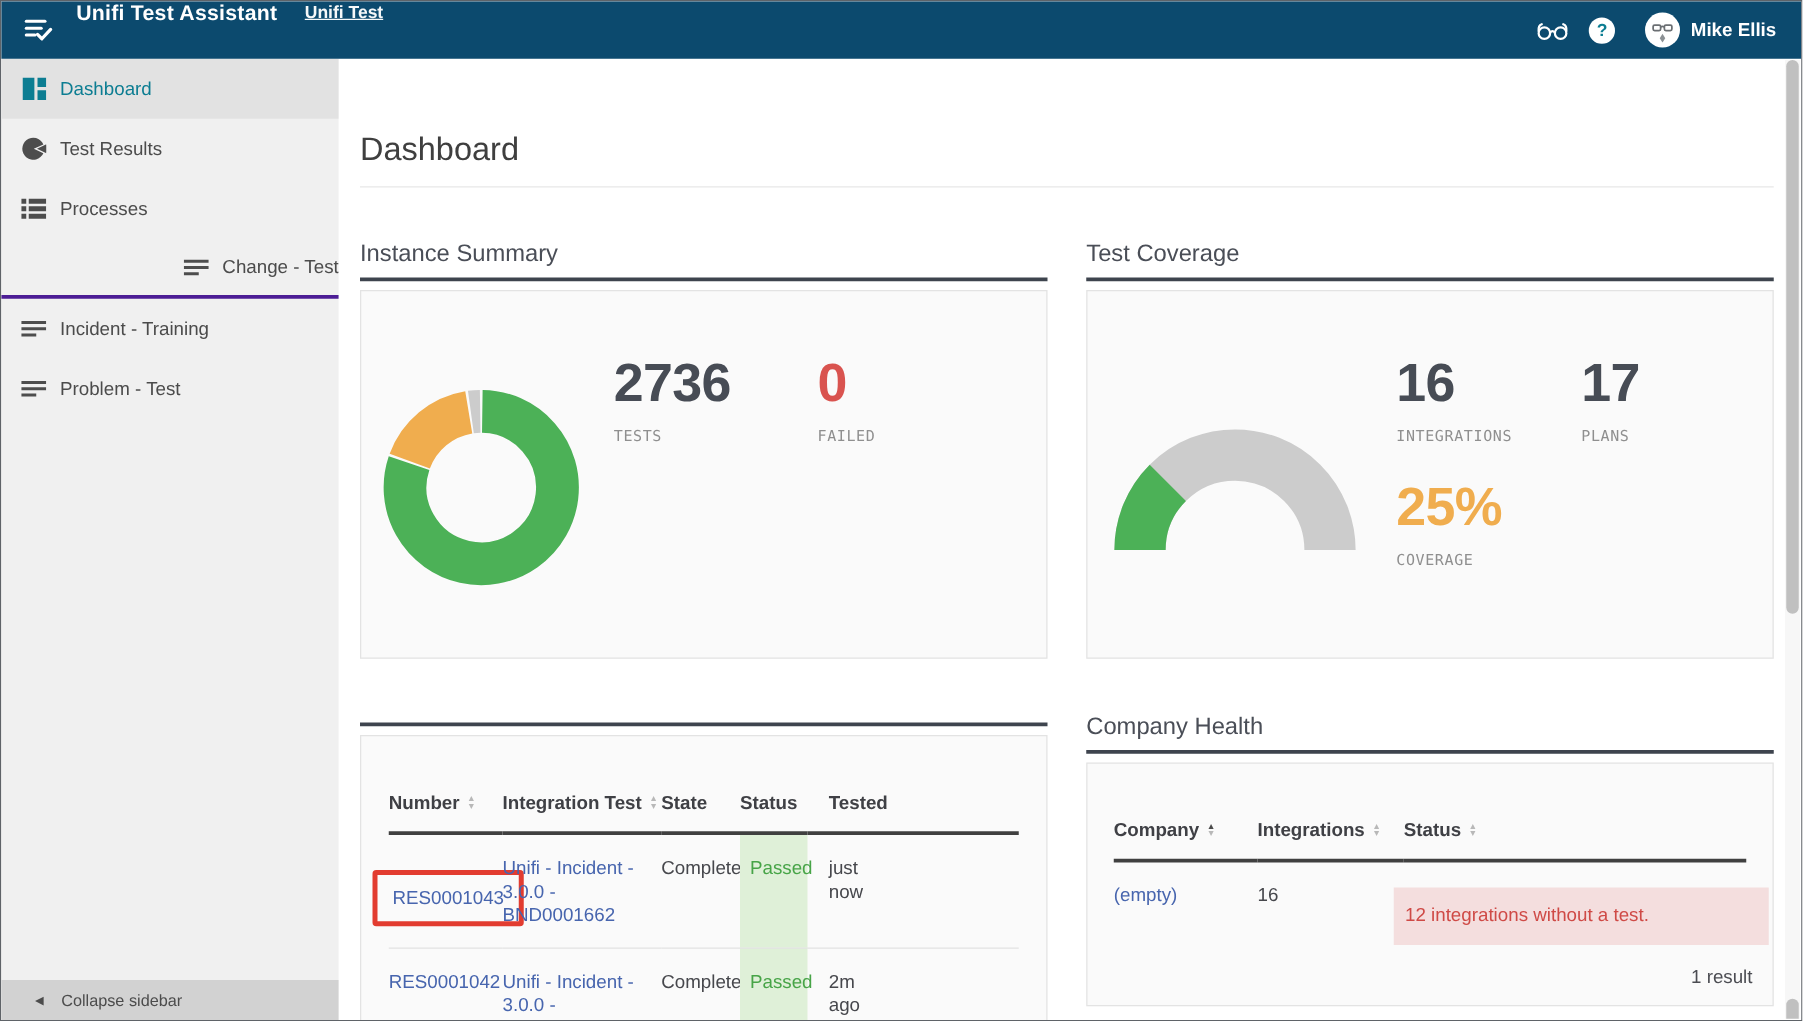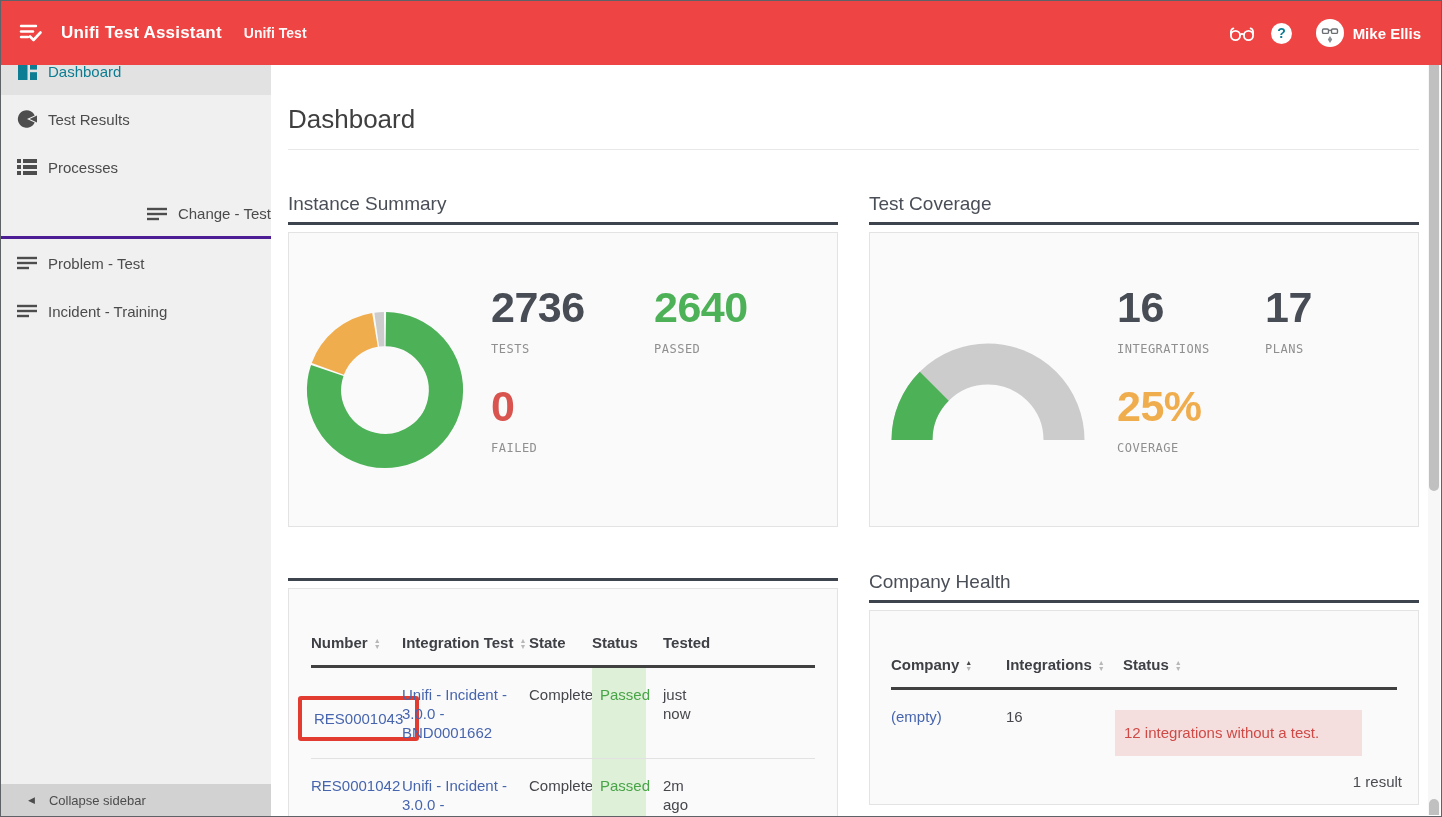--- a/index.html
+++ b/index.html
@@ -1,24 +1,24 @@
 <!DOCTYPE html>
 <html><head>
 <meta charset="utf-8">
 <style>
   * { margin:0; padding:0; box-sizing:border-box; }
   html,body { width:1442px; height:817px; }
   body { font-family:"Liberation Sans", sans-serif; background:#fff; }
   .viewport { position:relative; width:1442px; height:817px; border:1px solid #5f6368; overflow:hidden; background:#fff; }
 
   
-  .topbar { position:absolute; top:0; left:0; right:0; height:64px; background:#ef4444; display:flex; align-items:center; color:#fff; z-index:10; }
+  .topbar { position:absolute; top:0; left:0; right:0; height:46px; background:#0c4a6e; display:flex; align-items:flex-start; color:#fff; z-index:10; }
   .menu-btn { width:44px; height:46px; display:flex; align-items:center; justify-content:center; margin-left:8px; cursor:pointer; }
   .app-title { font-size:17px; font-weight:700; margin-left:8px; letter-spacing:.2px; }
-  .instance-name { font-size:14px; font-weight:600; margin-left:22px; opacity:.96; }
+  .instance-name { font-size:14px; font-weight:600; margin-left:22px; opacity:.96;text-decoration:underline; }
   .topbar-right { margin-left:auto; display:flex; align-items:center; padding-right:20px; }
   .icon-btn { width:40px; height:46px; display:flex; align-items:center; justify-content:center; cursor:pointer; }
   .help-circle { width:21px; height:21px; border-radius:50%; background:#fff; color:#0c7d92; font-size:14px; font-weight:700; display:flex; align-items:center; justify-content:center; }
   .avatar { width:28px; height:28px; border-radius:50%; background:#fff; margin:0 9px 0 14px; display:flex; align-items:center; justify-content:center; overflow:hidden; }
   .user-name { font-size:15px; font-weight:600; }
 
   
   .sidebar { position:absolute; top:46px; left:0; bottom:0; width:270px; background:#f0f0f0; }
   .side-item { height:48px; display:flex; align-items:center; padding-left:16px; font-size:15px; color:#4b4b4b; cursor:pointer; }
   .side-item .s-icon { width:20px; height:20px; margin-right:11px; display:flex; align-items:center; justify-content:center; }
@@ -55,21 +55,21 @@
   .sort-carets { display:inline-flex; flex-direction:column; vertical-align:middle; margin-left:6px; line-height:6px; }
   .sort-carets span { font-size:7px; color:#b8b8b8; }
   .sort-carets.asc .up { color:#4a4a4a; }
   .td { font-size:15px; color:#46474c; padding-top:17px; line-height:19px; white-space:pre-line; }
   .row1 .td { min-height:90px; }
   .row2 .td { border-top:1px solid #e2e2e2; min-height:80px; }
   a.lnk { color:#4765ae; text-decoration:none; cursor:pointer; }
   .status-cell { background:#dff0d8; color:#47a447; padding-left:8px; }
   .tested-cell { padding-left:17px; }
   .hl-box { display:inline-block; border:4px solid #e23c30; border-radius:3px; padding:9px 12px; margin:-8px 0 0 -13px; }
-  .pink-box { margin-left:-8px; width:247px; height:46px; padding:13px 0 0 9px; font-size:15px; }
+  .pink-box { margin-left:-8px; width:300px; height:46px; padding:13px 0 0 9px; font-size:15px; }
   .ch-footer { position:absolute; right:16px; bottom:14px; font-size:15px; color:#4b4c52; }
 
   
   .scrollbar { position:absolute; top:47px; right:1px; bottom:1px; width:12px; background:#f7f7f7; }
   .scroll-thumb { position:absolute; top:0; left:1px; width:10px; height:443px; background:#c0c0c0; border-radius:5px; cursor:pointer; }
   .scroll-corner { position:absolute; bottom:0; left:1px; width:10px; height:16px; background:#c0c0c0; border-radius:5px 5px 0 0; }
 
   svg { display:block; }
 </style>
 </head>
@@ -176,33 +176,33 @@
     <div class="side-item">
       <span class="s-icon">
         <svg width="20" height="16" viewBox="0 0 20 16">
           <g stroke="#4d4d4d" stroke-width="2.4">
             <line x1="0" y1="3" x2="20" y2="3"></line>
               <line x1="0" y1="8" x2="20" y2="8"></line>
               <line x1="0" y1="13" x2="12" y2="13"></line>
           </g>
         </svg>
       </span>
-      <span>Problem - Test</span>
+      <span>Incident - Training</span>
     </div>
     <div class="side-item">
       <span class="s-icon">
         <svg width="20" height="16" viewBox="0 0 20 16">
           <g stroke="#4d4d4d" stroke-width="2.4">
             <line x1="0" y1="3" x2="20" y2="3"></line>
               <line x1="0" y1="8" x2="20" y2="8"></line>
               <line x1="0" y1="13" x2="12" y2="13"></line>
           </g>
         </svg>
       </span>
-      <span>Incident - Training</span>
+      <span>Problem - Test</span>
     </div>
 
     <div class="collapse-bar">
       <span class="collapse-tri">◀</span>
       <span>Collapse sidebar</span>
     </div>
   </div>
 
   <div class="main">
     <div class="page-title">Dashboard</div>
@@ -218,24 +218,20 @@
               <path d="M 106.12 25.01 A 80 80 0 1 1 29.20 79.43" fill="none" stroke="#4cb157" stroke-width="45"></path>
               <path d="M 29.94 77.32 A 80 80 0 0 1 91.88 26.08" fill="none" stroke="#f0ad4e" stroke-width="45"></path>
               <path d="M 94.09 25.75 A 80 80 0 0 1 103.88 25.01" fill="none" stroke="#cccccc" stroke-width="45"></path>
             </svg>
           <div class="stats-block">
             <div>
               <div class="stat-value" style="color: rgb(71, 76, 85);">2736</div>
               <div class="stat-label">TESTS</div>
             </div>
             <div>
-              <div class="stat-value" style="color: rgb(76, 177, 87);">2640</div>
-              <div class="stat-label">PASSED</div>
-            </div>
-            <div>
               <div class="stat-value" style="color: rgb(217, 83, 79);">0</div>
               <div class="stat-label">FAILED</div>
             </div>
           </div>
         </div>
       </section>
 
       <section>
         <div class="section-title">Test Coverage</div>
         <div class="section-underline"></div>

